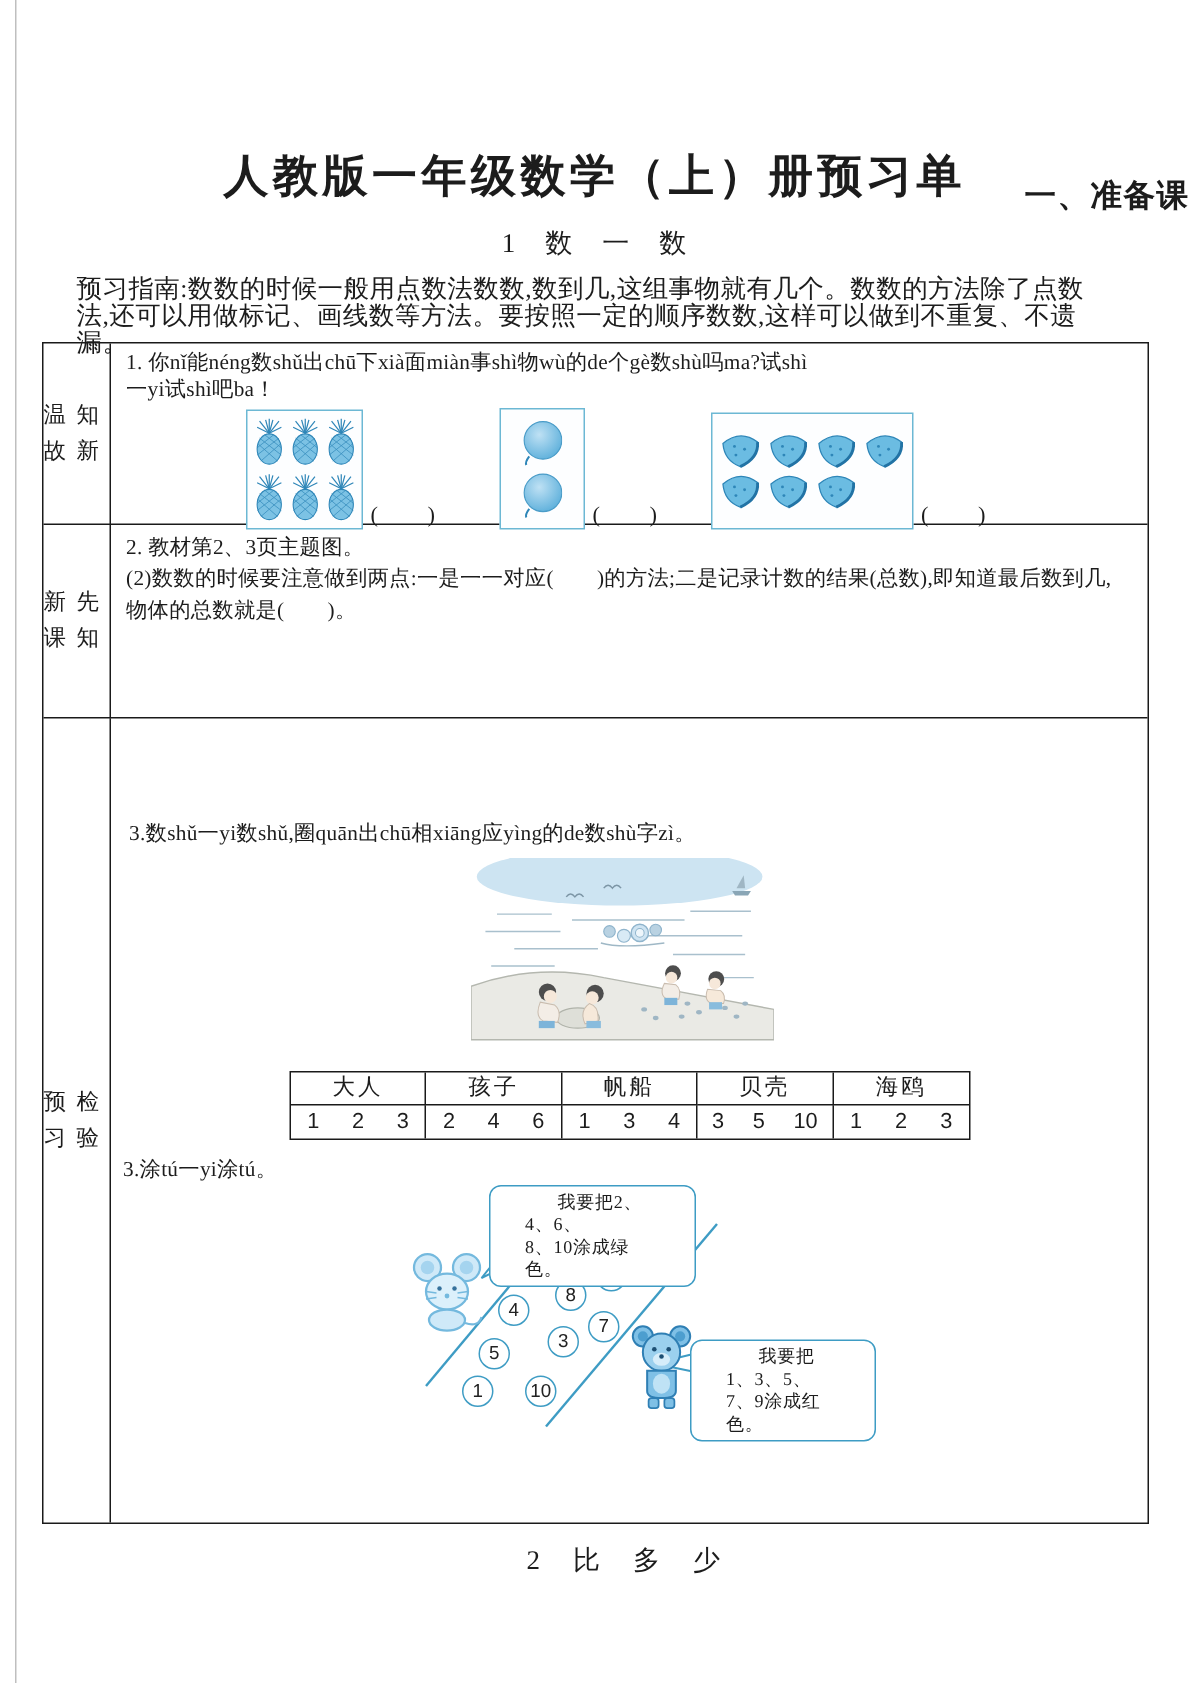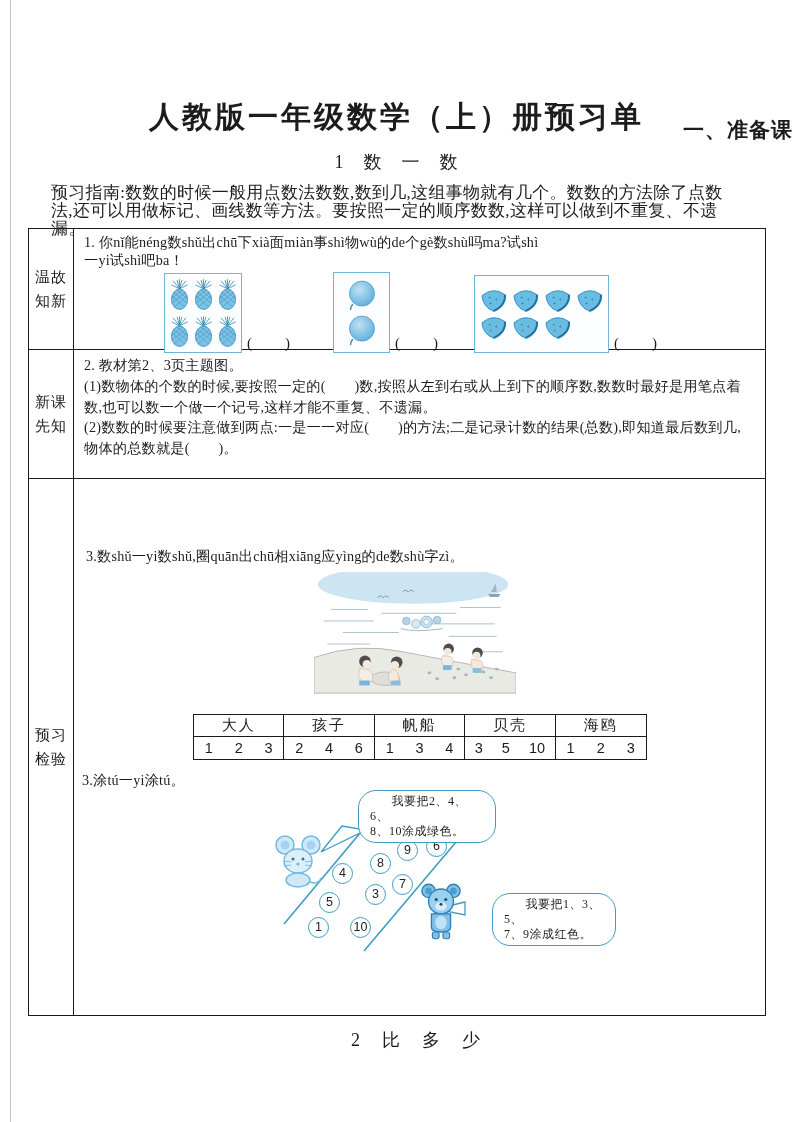--- a/index.html
+++ b/index.html
@@ -14,21 +14,21 @@
          font-size:21px;font-weight:bold;letter-spacing:1px;}
   .lesson-heading{position:absolute;top:150px;left:0;width:100%;text-align:center;
          font-size:18px;letter-spacing:1px;}
   .guide{position:absolute;top:184px;left:51px;width:678px;
          font-size:17px;line-height:18px;letter-spacing:0.3px;}
 
   
   .ws-table{position:absolute;left:28px;top:228px;width:738px;height:788px;
             border:1.6px solid #1a1a1a;box-sizing:border-box;
             display:grid;grid-template-columns:45px 1fr;grid-template-rows:121px 129px 1fr;}
-  .ws-label{border-right:1.4px solid #1a1a1a;display:flex;flex-direction:column;
+  .ws-label{border-right:1.4px solid #1a1a1a;display:flex;flex-direction:row;
             align-items:center;justify-content:center;font-size:15px;line-height:24px;
             letter-spacing:1px;}
   .ws-cell{position:relative;box-sizing:border-box;}
   .rb{border-bottom:1.4px solid #1a1a1a;}
 
   .q-text{font-size:14.2px;line-height:17.5px;padding:5px 10px 0 10px;letter-spacing:0.2px;}
   .q-text2{font-size:14.2px;line-height:20.8px;padding:5px 12px 0 10px;letter-spacing:0.2px;}
 
   
   .boxes-row{display:flex;align-items:flex-end;margin:3px 0 0 90px;}
@@ -57,23 +57,23 @@
         justify-content:space-around;align-items:center;
         font-family:"Liberation Sans","DejaVu Sans",sans-serif;font-size:14.5px;}
   .ct-row > div:last-child{border-right:none;}
 
   .coloring{position:relative;height:176px;margin-top:1px;}
   .lines-layer{position:absolute;left:0;top:0;width:695px;height:176px;}
   .num-circle{position:absolute;width:21px;height:21px;border:1.5px solid #3e9cc4;
               border-radius:50%;box-sizing:border-box;background:#fff;
               font-family:"Liberation Sans","DejaVu Sans",sans-serif;
               font-size:12.5px;line-height:18px;text-align:center;color:#222;}
-  .bubble{position:absolute;border:1.5px solid #3e9cc4;border-radius:18px;background:#fff;
-          font-size:12px;line-height:15px;padding:3px 11px;box-sizing:border-box;
-          letter-spacing:0.5px;z-index:2;margin-left:32px;}
+  .bubble{position:absolute;border:1.5px solid #3e9cc4;border-radius:8px;background:#fff;
+          font-size:12px;line-height:15px;padding:3px 23px;box-sizing:border-box;
+          letter-spacing:0.5px;z-index:2;}
   .bubble .ln1{text-indent:1.8em;}
   .mouse-wrap{position:absolute;left:200px;top:44px;width:48px;height:54px;z-index:1;}
   .bear-wrap{position:absolute;left:345px;top:91px;width:44px;height:60px;z-index:1;}
 
   .next-heading{position:absolute;top:1028px;left:0;width:100%;text-align:center;
                 font-size:18px;letter-spacing:2px;padding-left:20px;}
   svg{display:block;}
 </style>
 </head>
 <body>
@@ -201,21 +201,20 @@
     </div>
 
     <div class="ws-label rb">
       <span>新课</span>
       <span>先知</span>
     </div>
 
     <div class="ws-cell rb">
       <div class="q-text2">
         <div>2. 教材第2、3页主题图。</div>
-        <div>(1)数物体的个数的时候,要按照一定的(　　)数,按照从左到右或从上到下的顺序数,数数时最好是用笔点着数,也可以数一个做一个记号,这样才能不重复、不遗漏。</div>
         <div>(2)数数的时候要注意做到两点:一是一一对应(　　)的方法;二是记录计数的结果(总数),即知道最后数到几,物体的总数就是(　　)。</div>
       </div>
     </div>
 
     <div class="ws-label">
       <span>预习</span>
       <span>检验</span>
     </div>
 
     <div class="ws-cell">

